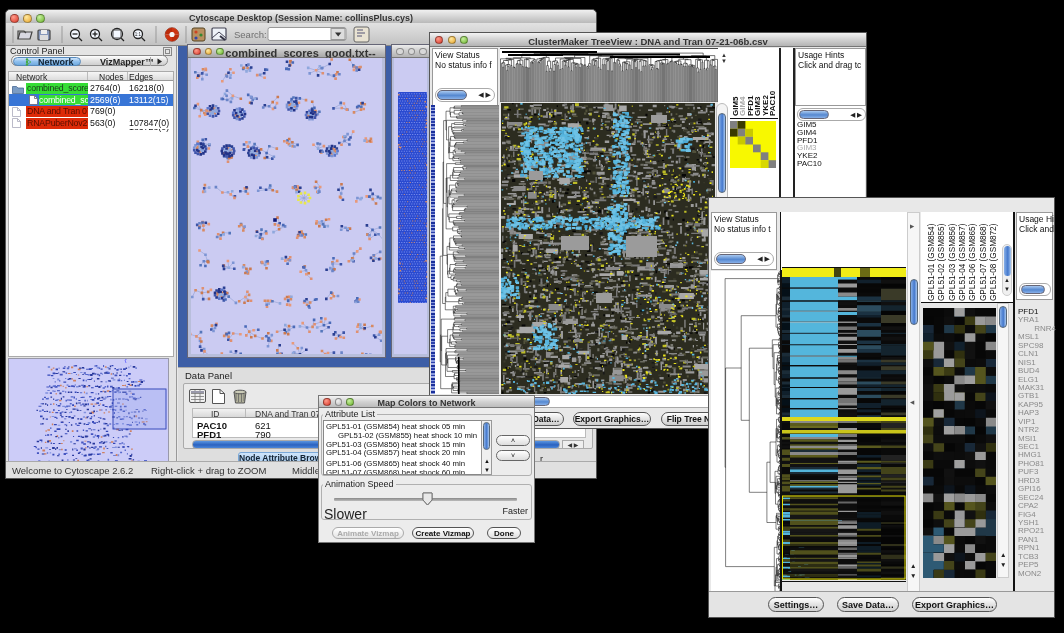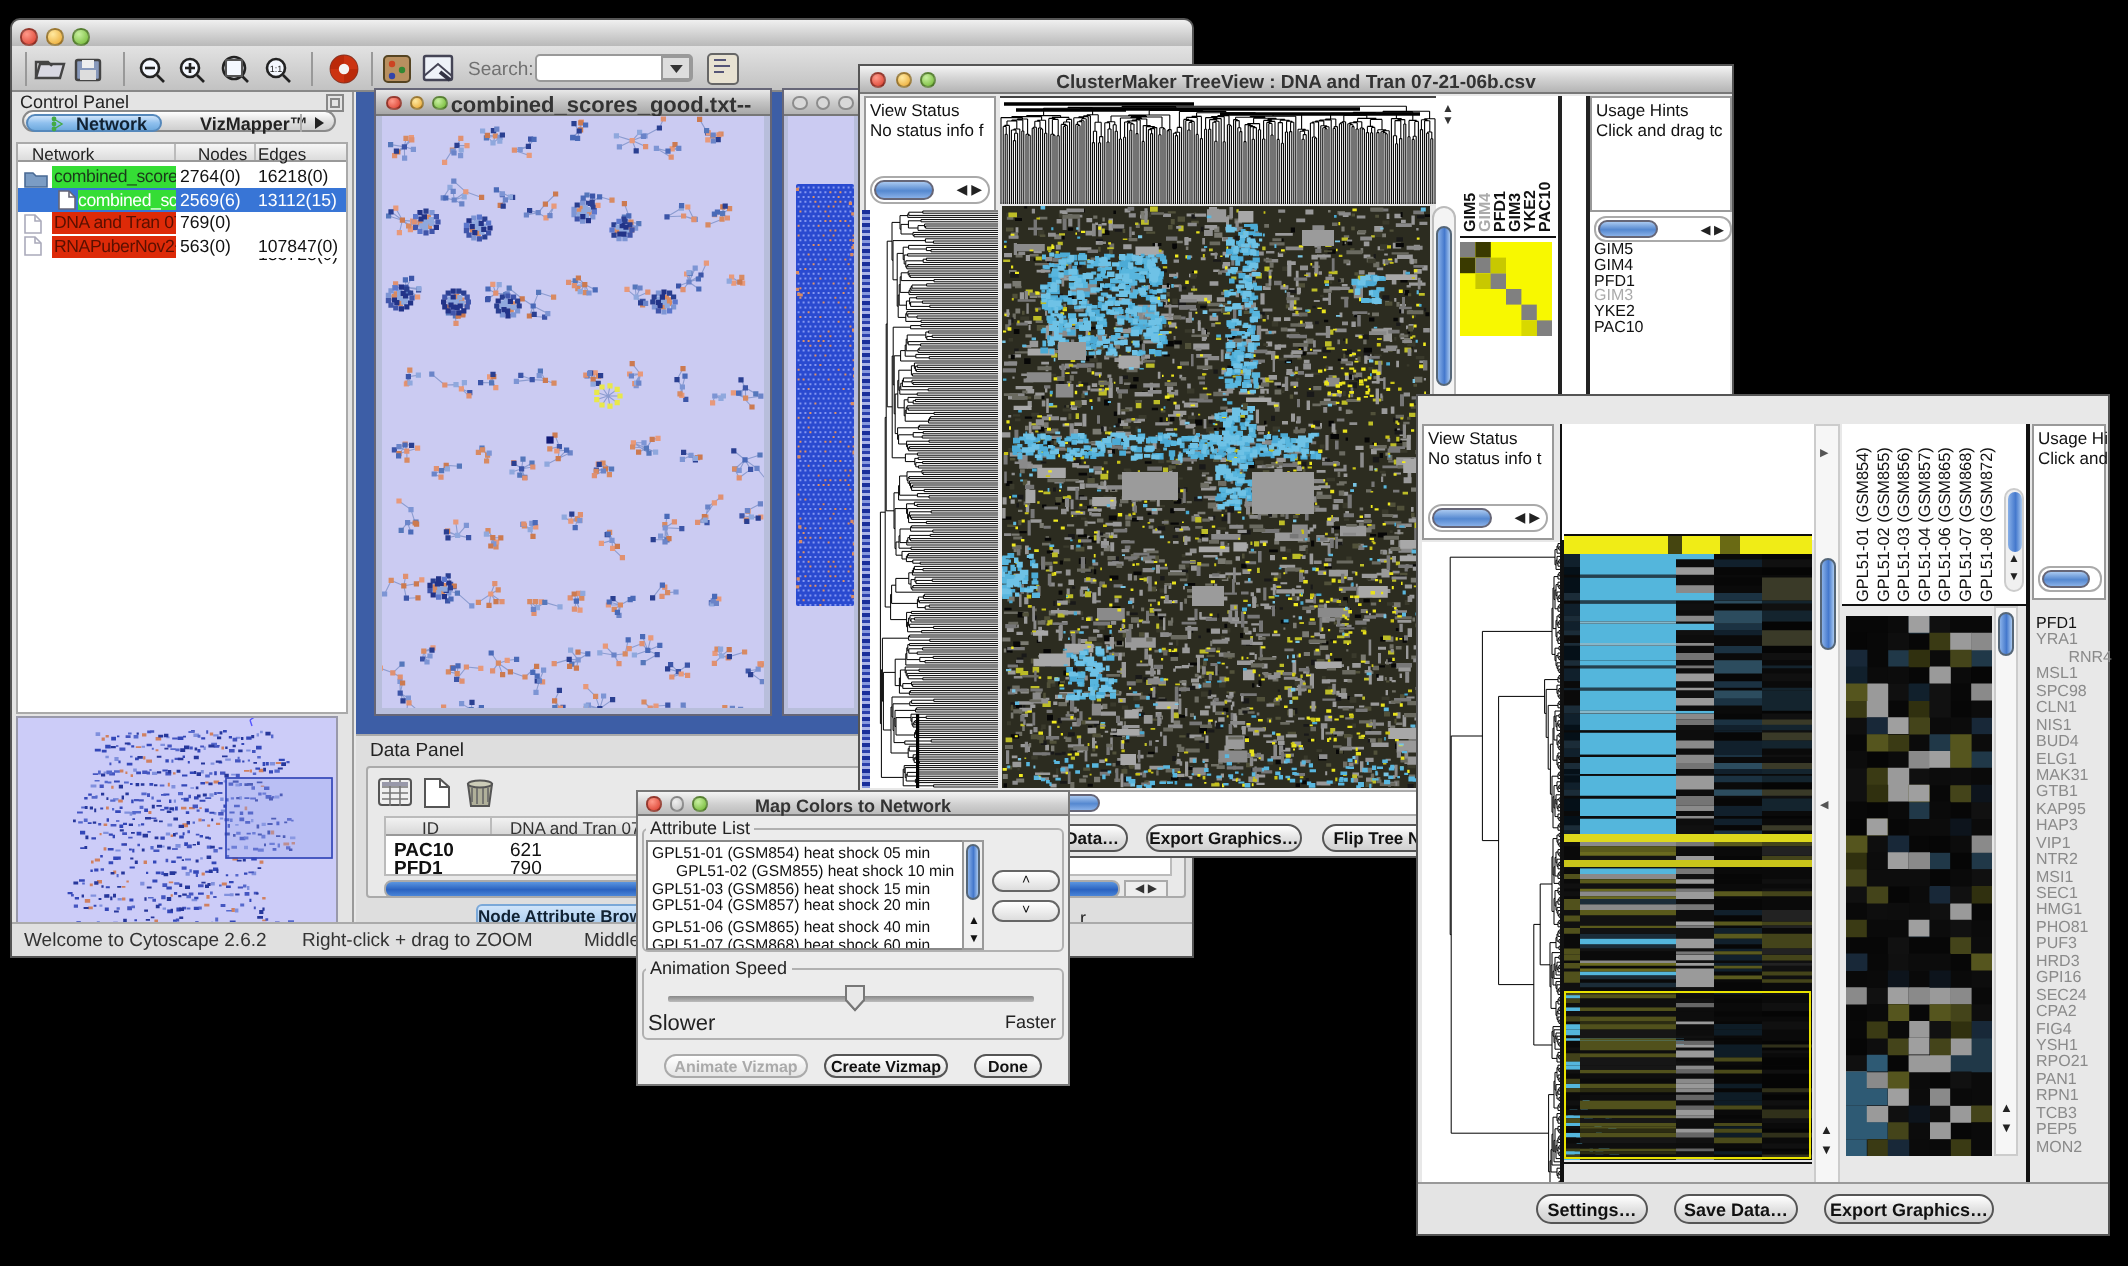--- a/index.html
+++ b/index.html
@@ -11,20 +11,21 @@
 .pill b{font-weight:bold;}
 svg{display:block;}
 </style></head><body>
 <div class="win" style="left:5px;top:9px;width:592px;height:470px;background:#e8e8e8;border:1px solid #555;border-radius:5px 5px 0 0;z-index:1;">
     <div style="position:absolute;left:0;top:0;right:0;height:13px;background:linear-gradient(#f0f0f0,#cfcfcf 60%,#b9b9b9);border-radius:5px 5px 0 0;"></div>
     <div class="lights" style="left:4px;top:4px;">
       <div class="lt" style="background:radial-gradient(circle at 35% 30%,#ff9a8a,#d93a2a);"></div>
       <div class="lt" style="background:radial-gradient(circle at 35% 30%,#ffe9a0,#e9a52c);"></div>
       <div class="lt" style="background:radial-gradient(circle at 35% 30%,#c8f0a0,#6db52e);"></div>
     </div>
+    <div class="ttl" style="top:2.5px;font-size:9px;">Cytoscape Desktop (Session Name: collinsPlus.cys)</div>
     <div style="position:absolute;left:0;top:13px;right:0;height:23px;background:linear-gradient(#e2e2e2,#c2c2c2);border-bottom:1px solid #888;">
       <svg width="592" height="23" viewBox="0 0 592 23">
 <line x1="7" y1="3" x2="7" y2="20" stroke="#999" stroke-width="1"></line>
 <g stroke="#444" fill="none" stroke-width="1.2">
 <path d="M12 16 L14 9 H26 L24 16 Z" fill="#d8d8e2"></path>
           <path d="M12 16 V8 H18 L20 10"></path>
 <rect x="32" y="7" width="12" height="10" rx="1" fill="#8899bb"></rect>
           <rect x="35" y="7" width="6" height="4" fill="#eee" stroke="none"></rect>
           <rect x="34" y="12" width="8" height="5" fill="#ddd" stroke="none"></rect>
 </g>
@@ -543,17 +544,17 @@
     </div>
     <div style="position:absolute;left:177px;top:39px;width:34px;height:11px;border:1px solid #666;border-radius:5.5px;background:linear-gradient(#fff,#ddd);font-size:7px;color:#111;text-align:center;line-height:10px;">˄</div>
     <div style="position:absolute;left:177px;top:54px;width:34px;height:11px;border:1px solid #666;border-radius:5.5px;background:linear-gradient(#fff,#ddd);font-size:7px;color:#111;text-align:center;line-height:10px;">˅</div>
     <div style="position:absolute;left:2px;top:88px;right:2px;height:36px;border:1px solid #b0b0b0;border-radius:3px;"></div>
     <div style="position:absolute;left:4px;top:83px;background:#ececec;font-size:9px;color:#222;padding:0 2px;">Animation Speed</div>
     <div style="position:absolute;left:15px;top:102px;width:183px;height:2.5px;background:linear-gradient(#888,#bbb);border-radius:1px;"></div>
     <svg style="position:absolute;left:102px;top:96px;" width="13" height="14" viewBox="0 0 13 14">
       <path d="M2 1 H11 V8 L6.5 13 L2 8 Z" fill="linear-gradient(#fff,#ccc)" fill-opacity="1" stroke="#777"></path>
       <path d="M2 1 H11 V8 L6.5 13 L2 8 Z" fill="#e8e8e8" stroke="#777"></path>
     </svg>
-    <div style="position:absolute;left:5px;top:110px;font-size:11px;color:#222;">Slower</div>
+    <div style="position:absolute;left:5px;top:110px;font-size:14px;color:#222;">Slower</div>
     <div style="position:absolute;right:6px;top:110px;font-size:9px;color:#222;">Faster</div>
     <div style="position:absolute;left:13px;top:131px;width:72px;height:12px;border:1px solid #aaa;border-radius:6px;background:linear-gradient(#fff,#e4e4e4);font-size:8px;font-weight:bold;color:#aaa;text-align:center;line-height:11px;">Animate Vizmap</div>
     <div style="position:absolute;left:93px;top:131px;width:62px;height:12px;border:1px solid #555;border-radius:6px;background:linear-gradient(#fff,#e0e0e0);font-size:8px;font-weight:bold;color:#111;text-align:center;line-height:11px;">Create Vizmap</div>
     <div style="position:absolute;left:168px;top:131px;width:34px;height:12px;border:1px solid #555;border-radius:6px;background:linear-gradient(#fff,#e0e0e0);font-size:8px;font-weight:bold;color:#111;text-align:center;line-height:11px;">Done</div>
   </div>
 </body></html>

